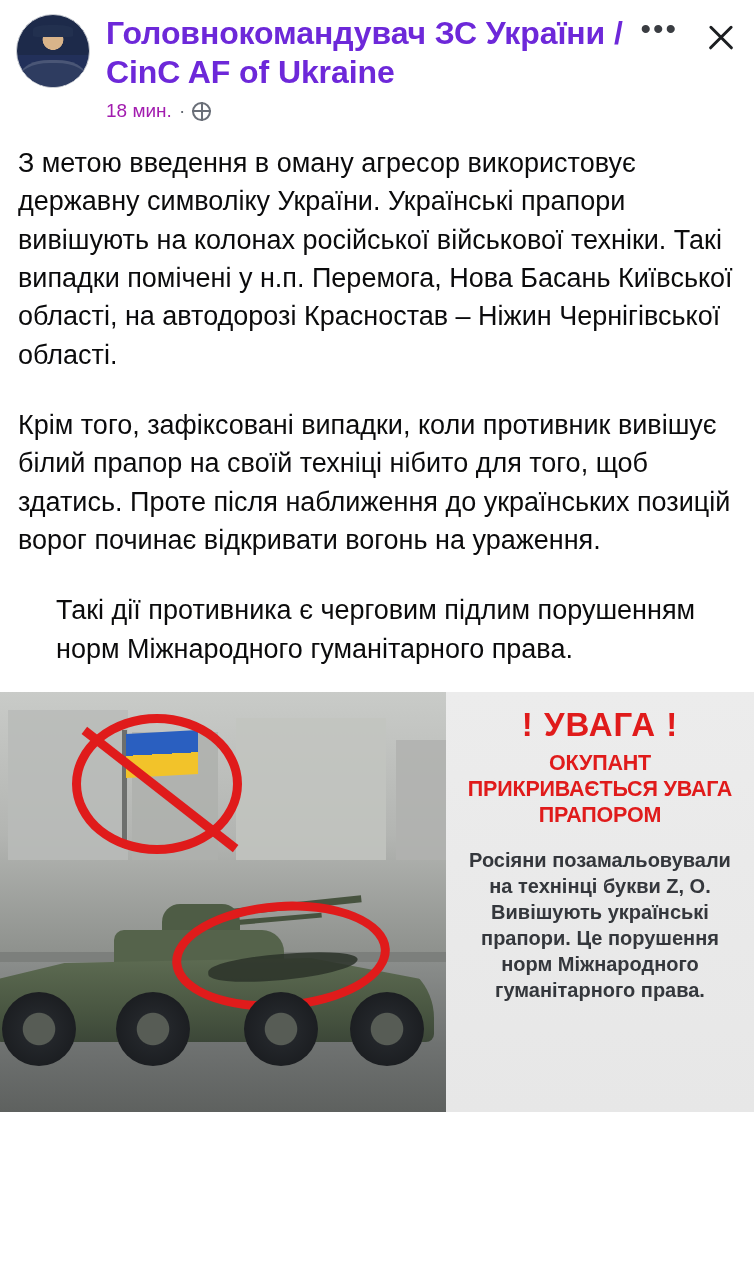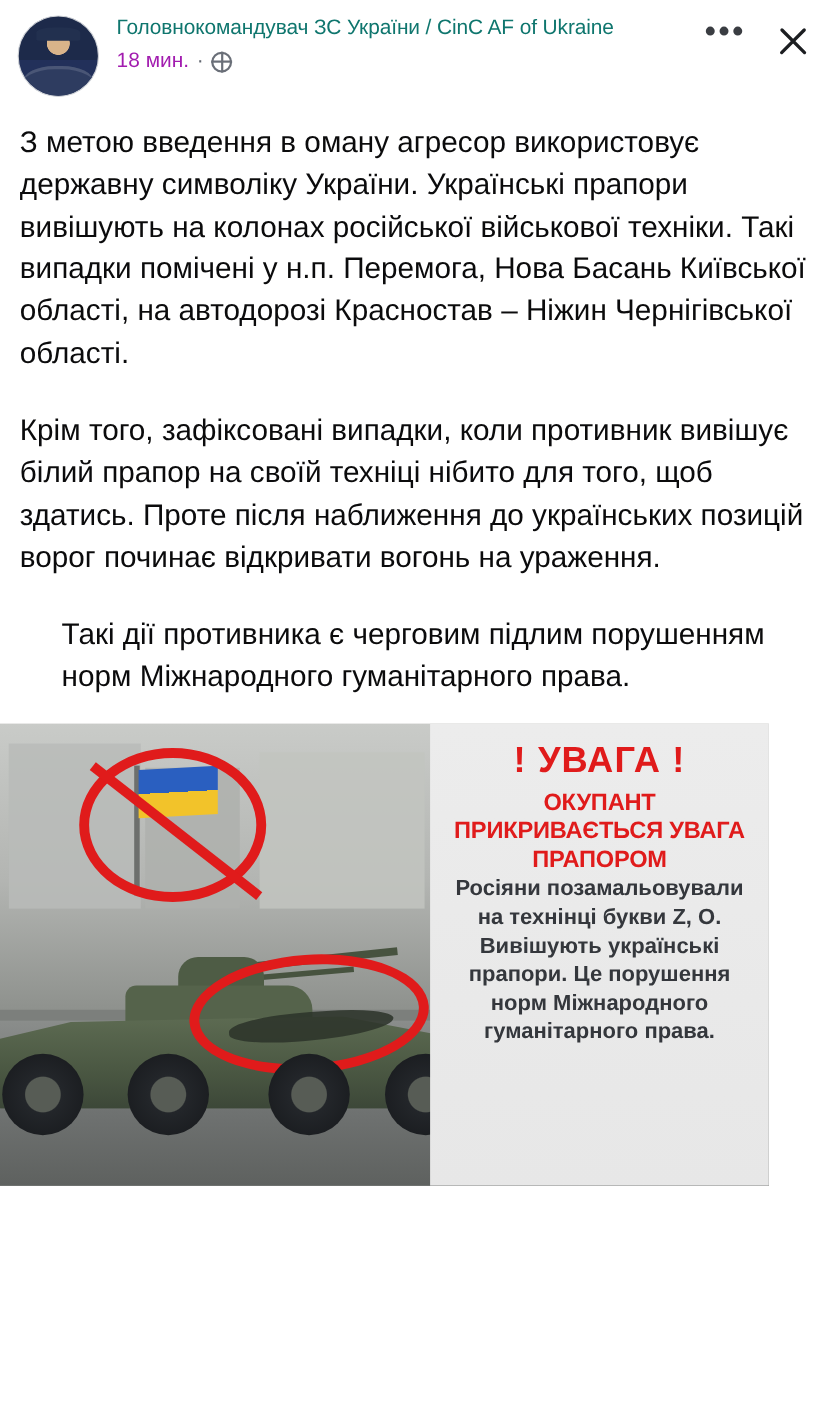--- a/index.html
+++ b/index.html
@@ -57,23 +57,23 @@
     background: #2e3c60;
     border-radius: 45% 45% 0 0;
     box-shadow: inset 0 6px 0 -3px #4a5676;
   }
   .header-text {
     flex: 1 1 auto;
     padding-left: 16px;
     min-width: 0;
   }
   .author-name {
-    font-size: 19px;
-    font-weight: normal;
-    color: #0f766e;
+    font-size: 32px;
+    font-weight: bold;
+    color: #6d28d9;
     line-height: 1.22;
     letter-spacing: -0.1px;
   }
   .meta-row {
     display: flex;
     align-items: center;
     margin-top: 8px;
     color: #636871;
     font-size: 19px;
   }
@@ -147,21 +147,21 @@
     margin: 0 0 32px 0;
     font-size: 27px;
     line-height: 1.42;
     color: #0b0b0c;
   }
   .post-body p:last-child { margin-bottom: 14px; margin-left: 38px; }
 
   
   .post-image {
     position: relative;
-    width: 699px;
+    width: 754px;
     height: 420px;
     overflow: hidden;
     background: #9a9a95;
   }
   
   .photo-layer {
     position: absolute;
     inset: 0;
     background:
       linear-gradient(180deg, #c9cbc8 0%, #b3b5b2 34%, #8e918d 62%, #6e7170 100%);
@@ -311,20 +311,21 @@
     margin-bottom: 6px;
   }
   .cap-sub {
     color: #e01b1b;
     font-weight: bold;
     font-size: 21.5px;
     line-height: 1.22;
     letter-spacing: -0.2px;
   }
   .cap-body {
+    margin-top: 18px;
     color: #34373c;
     font-weight: bold;
     font-size: 20px;
     line-height: 1.3;
   }
 </style>
 </head>
 <body>
 
 <div class="post-header">

